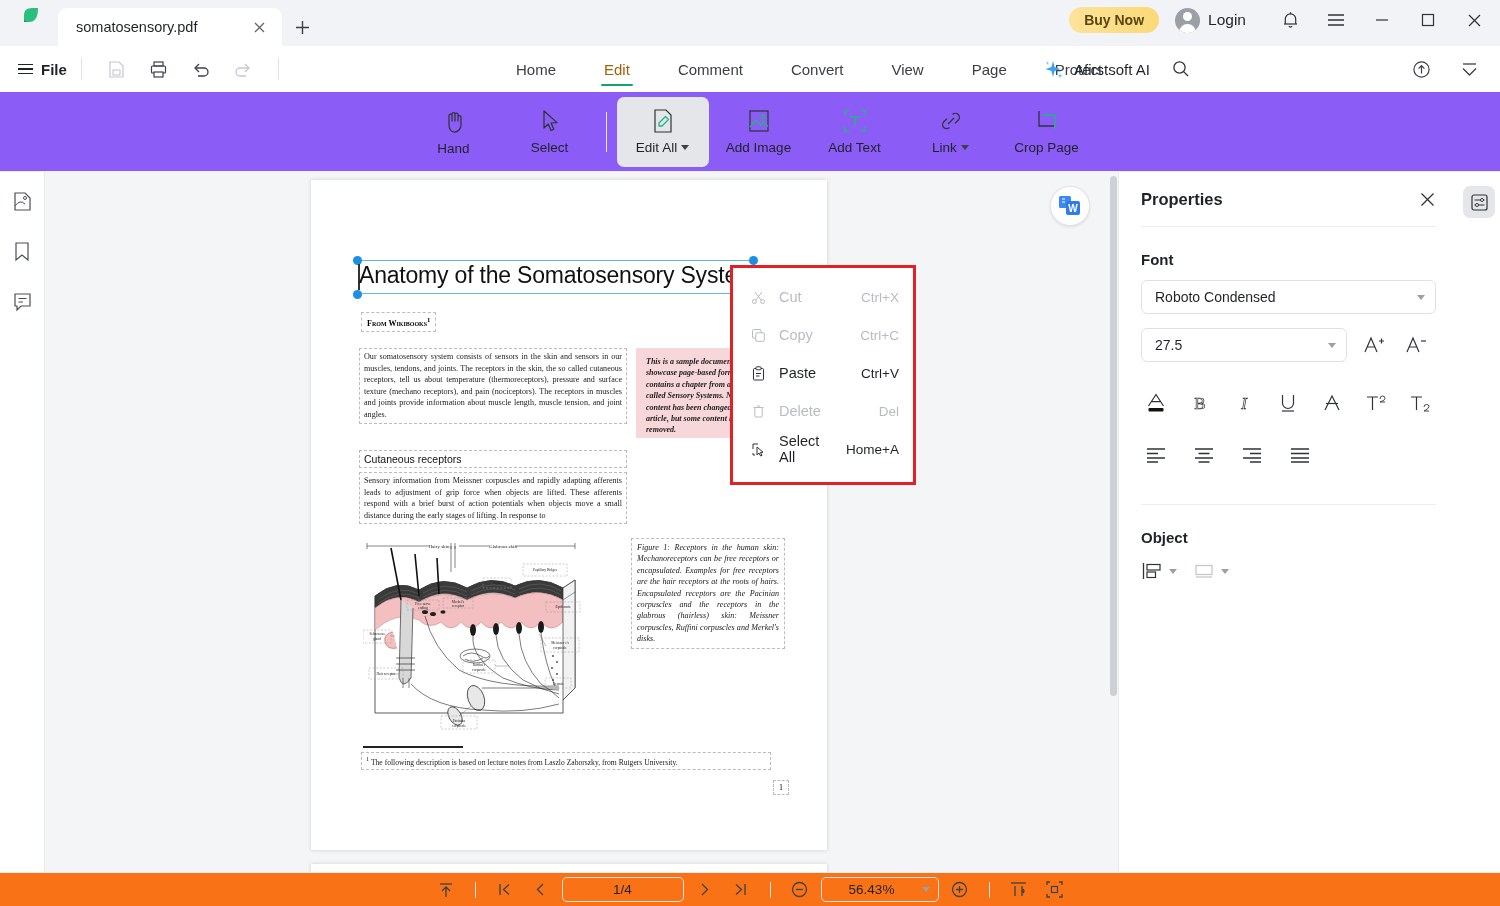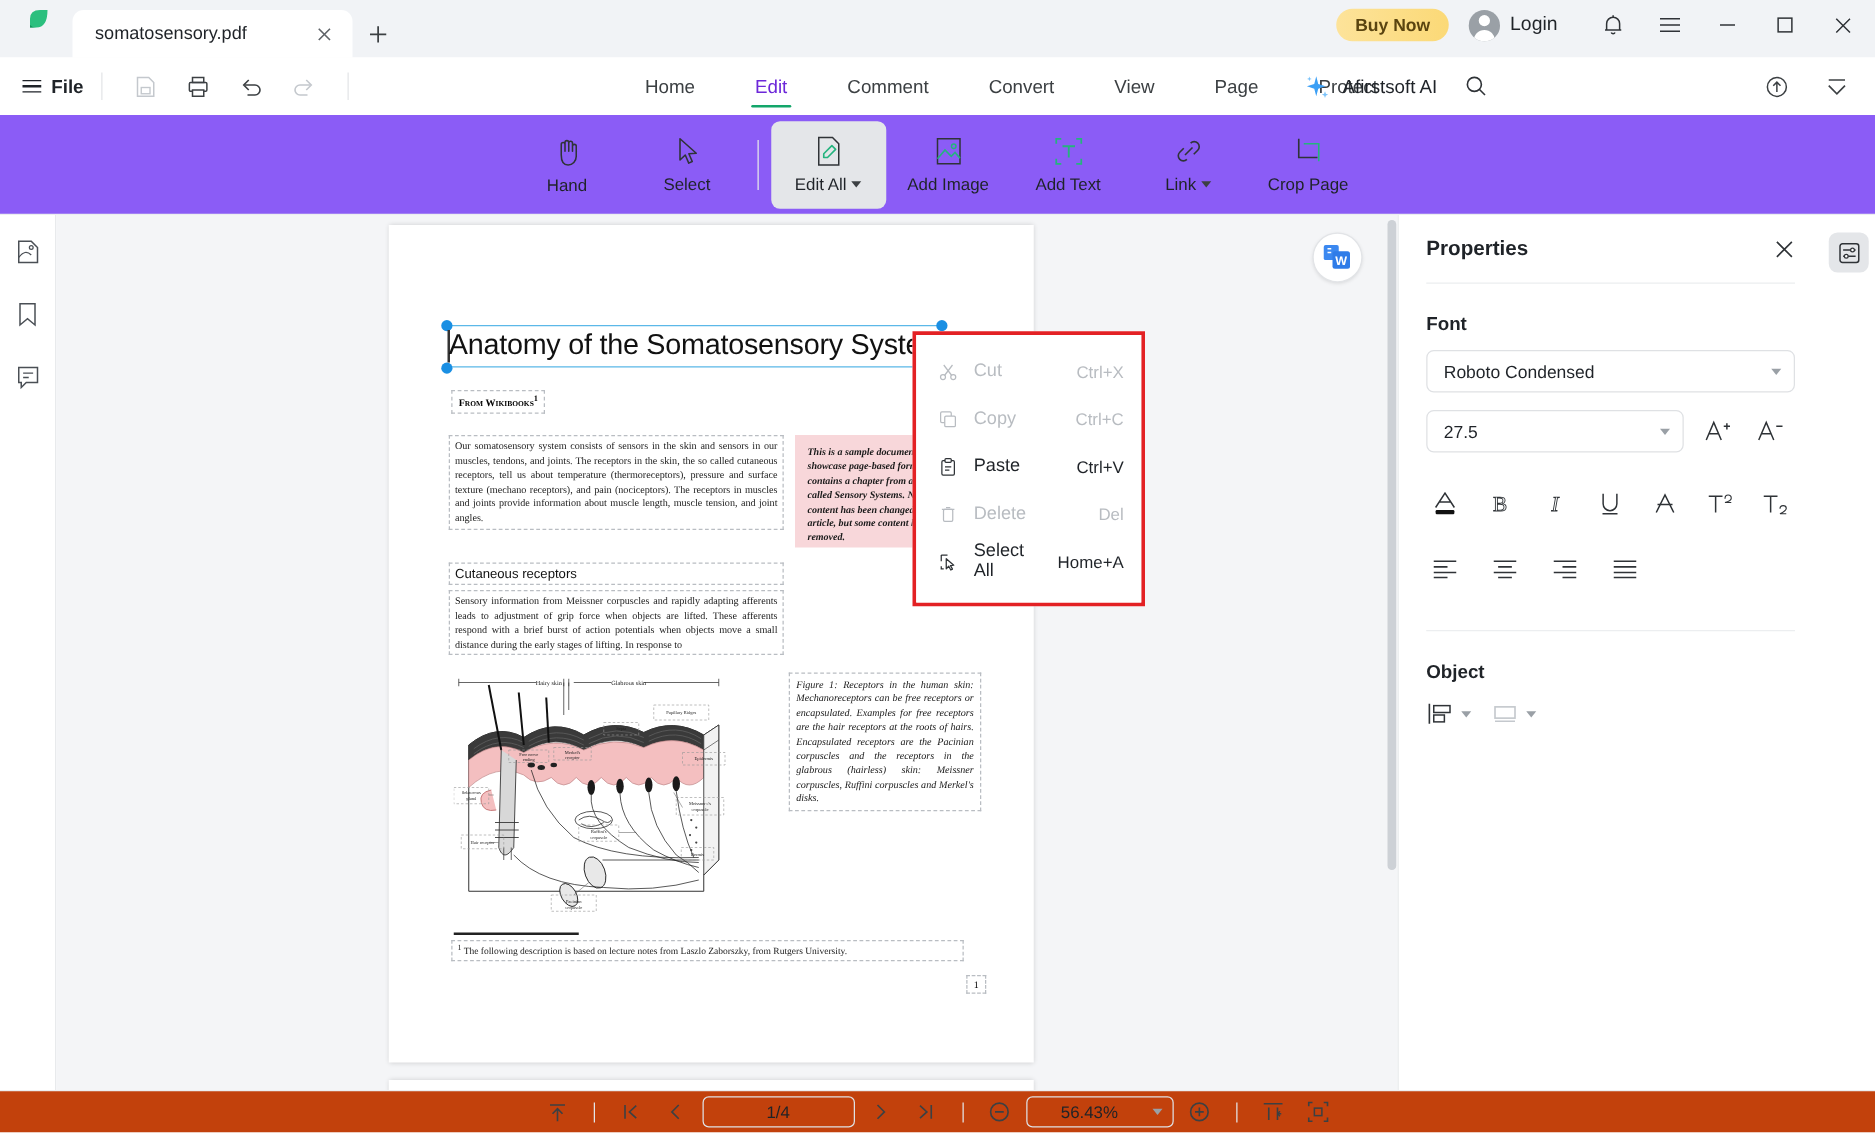--- a/index.html
+++ b/index.html
@@ -52,21 +52,21 @@
     background: #fff; display: flex; align-items: center;
   }
   .file-btn { display: flex; align-items: center; gap: 8px; margin-left: 18px; font-size: 15px; font-weight: 700; color: #1f2328;}
   .hamb { display: flex; flex-direction: column; gap: 3px; }
   .hamb i { display: block; width: 15px; height: 1.6px; background: #1f2328; }
   .vdiv { width: 1px; height: 22px; background: #e3e5e8; margin: 0 14px; }
   .qicon { width: 42px; height: 32px; display: flex; align-items: center; justify-content: center; color: #3c4043; }
   .qicon.dim { color: #c4c8cd; }
   .tabs-center { position: absolute; left: 498px; display: flex; align-items: center; gap: 12px; height: 46px;}
   .mtab { font-size: 15px; color: #3c4043; padding: 0 18px; height: 46px; display:flex; align-items:center; position: relative;}
-  .mtab.active { color: #6d28d9; }
+  .mtab.active { color: #a16207; }
   .mtab.active::after { content:""; position:absolute; left: 50%; transform: translateX(-50%); bottom: 6px; width: 32px; height: 2.5px; background: #13a66a; border-radius: 2px;}
   .ai-area { position: absolute; left: 1042px; display: flex; align-items: center; gap: 10px; }
   .ai-label { font-size: 15px; color: #1f2328; }
   .right-icons { position: absolute; right: 10px; display: flex; align-items: center; gap: 6px; }
 
   
   .ribbon {
     position: absolute; top: 92px; left: 0; width: 1500px; height: 80px;
     background: #8b5cf6; border-bottom: 1px solid #eceef0;
     display: flex; align-items: center; justify-content: center; gap: 4px;
@@ -176,21 +176,21 @@
   .alignrow { display: flex; align-items: center; gap: 18px; margin-top: 22px; }
   .hr2 { height: 1px; background: #eceef0; margin-top: 34px; }
   .objrow { display: flex; align-items: center; gap: 16px; margin-top: 14px; }
   .objbtn { display: flex; align-items: center; gap: 6px; }
   .rightrail { position: absolute; top: 172px; right: 0; width: 42px; height: 700px; background: #fff; }
   .rrbtn { position:absolute; top:14px; left:5px; width: 32px; height: 32px; background:#e4e6e9; border-radius: 7px; display:flex;align-items:center;justify-content:center;}
 
   
   .statusbar {
     position: absolute; bottom: 0; left: 0; width: 1500px; height: 34px;
-    background: #c2410c; border-top: 1px solid #eceef0; display: flex; align-items: center; justify-content: center; gap: 6px;
+    background: #f97316; border-top: 1px solid #eceef0; display: flex; align-items: center; justify-content: center; gap: 6px;
   }
   .sbtn { width: 30px; height: 26px; display:flex;align-items:center;justify-content:center;color:#3c4043;}
   .sdiv { width: 1px; height: 16px; background: #e3e5e8; margin: 0 8px; }
   .pagebox { width: 122px; height: 25px; border: 1px solid #dfe1e4; border-radius: 5px; display:flex;align-items:center;justify-content:center; font-size:13.5px; color:#1f2328;}
   .zoombox { width: 118px; height: 25px; border: 1px solid #dfe1e4; border-radius: 5px; display:flex;align-items:center; padding: 0 8px 0 0; font-size:13.5px; color:#1f2328;}
   .zoombox .zv { flex:1; text-align:center;}
   svg { display: block; }
 </style>
 </head>
 <body>

